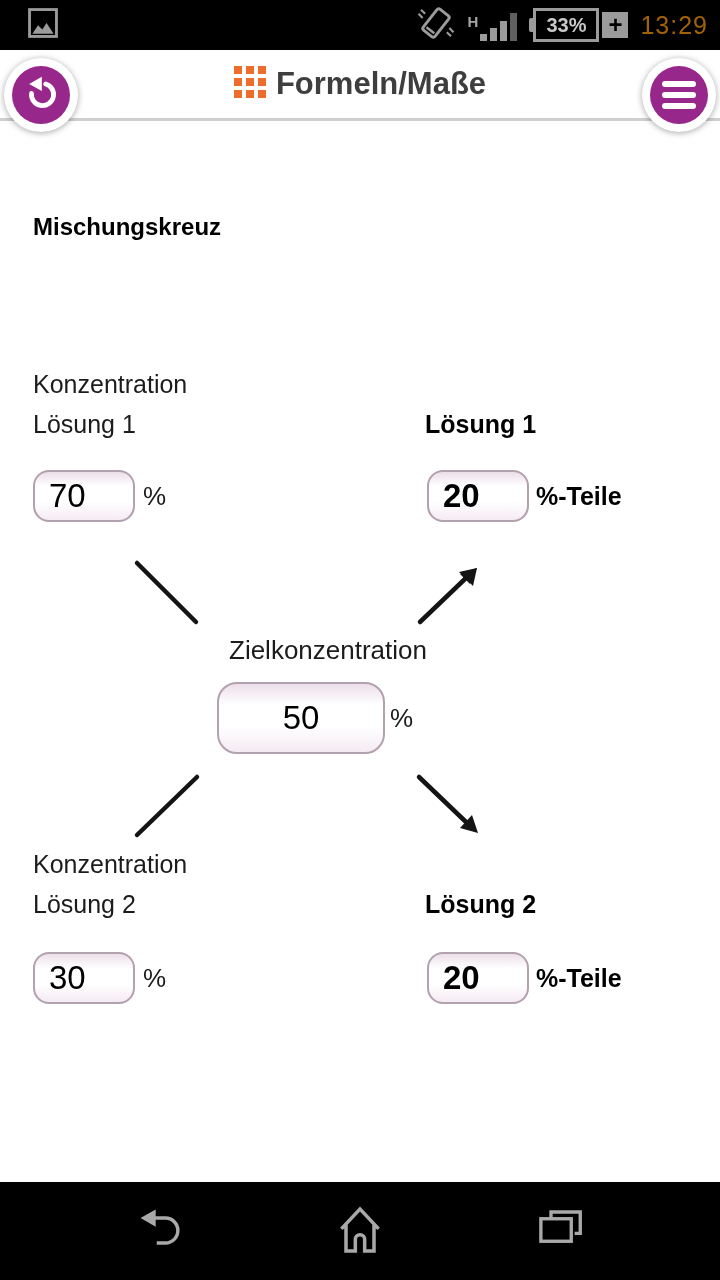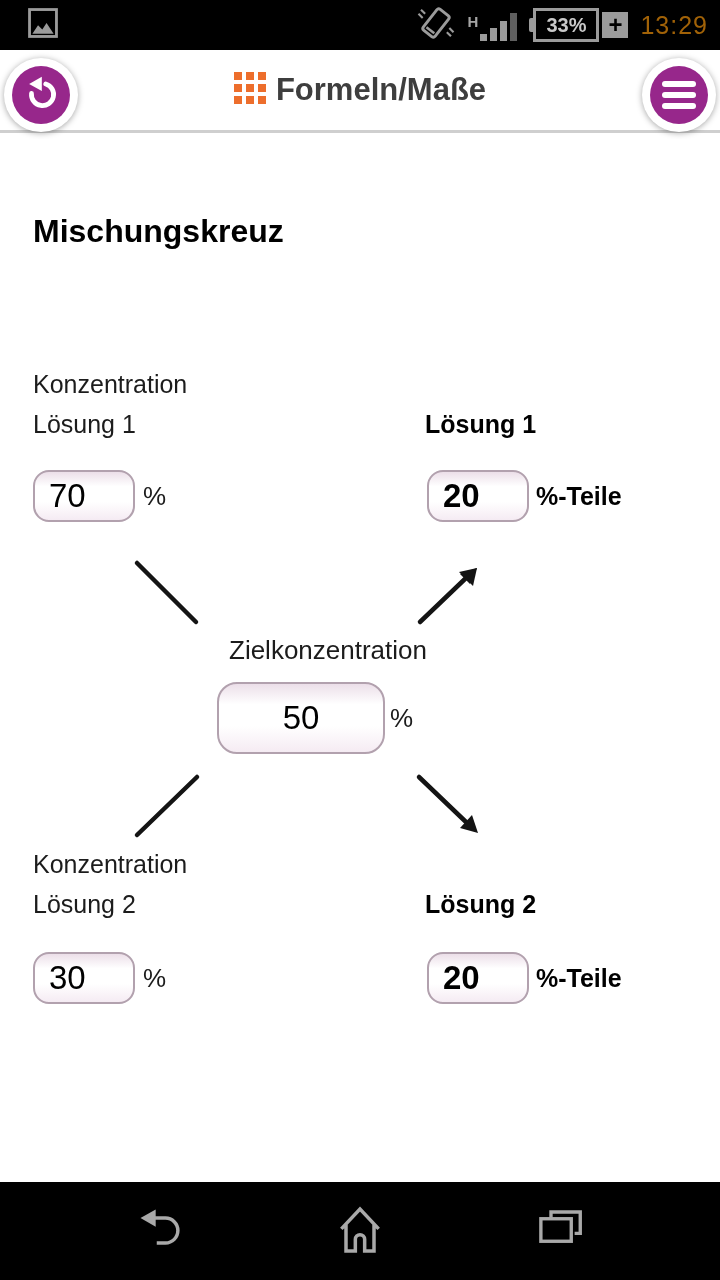--- a/index.html
+++ b/index.html
@@ -31,21 +31,21 @@
     font-size:20px; font-weight:700; color:#c9c9c9; padding:0 4px;
   }
   .batt-plus {
     width:26px; height:26px; background:#9b9b9b; color:#000;
     display:flex; align-items:center; justify-content:center;
     font-size:24px; font-weight:700; margin-left:3px;
   }
 
   
   .header {
-    position:absolute; top:50px; left:0; width:720px; height:83px;
+    position:absolute; top:50px; left:0; width:720px; height:71px;
     background:#fff; border-bottom:3px solid #cfcfcf;
     display:flex; align-items:center; justify-content:center;
   }
   .round-btn {
     position:absolute; top:8px; width:74px; height:74px; border-radius:50%;
     background:#fff; box-shadow:0 1px 6px rgba(0,0,0,0.35);
     display:flex; align-items:center; justify-content:center;
     border:none; cursor:pointer;
   }
   .round-btn .inner {
@@ -55,21 +55,21 @@
   .btn-back { left:4px; }
   .btn-menu { right:4px; }
   .menu-lines { display:flex; flex-direction:column; gap:5px; }
   .menu-lines i { display:block; width:34px; height:6px; background:#fff; border-radius:3px; }
   .header-title { display:flex; align-items:center; gap:10px; }
   .header-title .txt { font-size:31px; font-weight:700; color:#3e3e3e; }
 
   
   .content { position:absolute; top:139px; left:0; width:720px; height:1043px; background:#fff; color:#111; }
   .abs { position:absolute; }
-  .h1 { font-size:32px; font-weight:700; color:#000; }
+  .h1 { font-size:24px; font-weight:700; color:#000; }
   .h2 { font-size:24px; font-weight:700; color:#000; }
   .lbl { font-size:25px; font-weight:400; color:#1c1c1c; }
   .lbl-b { font-size:25px; font-weight:700; color:#000; }
 
   .field-row { display:flex; align-items:center; }
   .num-input {
     width:102px; height:52px; border:2px solid #b2a1ae; border-radius:16px;
     background:linear-gradient(180deg,#ecdfe9 0%,#ffffff 30%,#ffffff 62%,#f5ebf3 100%);
     font-family:"Liberation Sans", sans-serif; font-size:33px; color:#000;
     padding-left:14px; outline:none;

